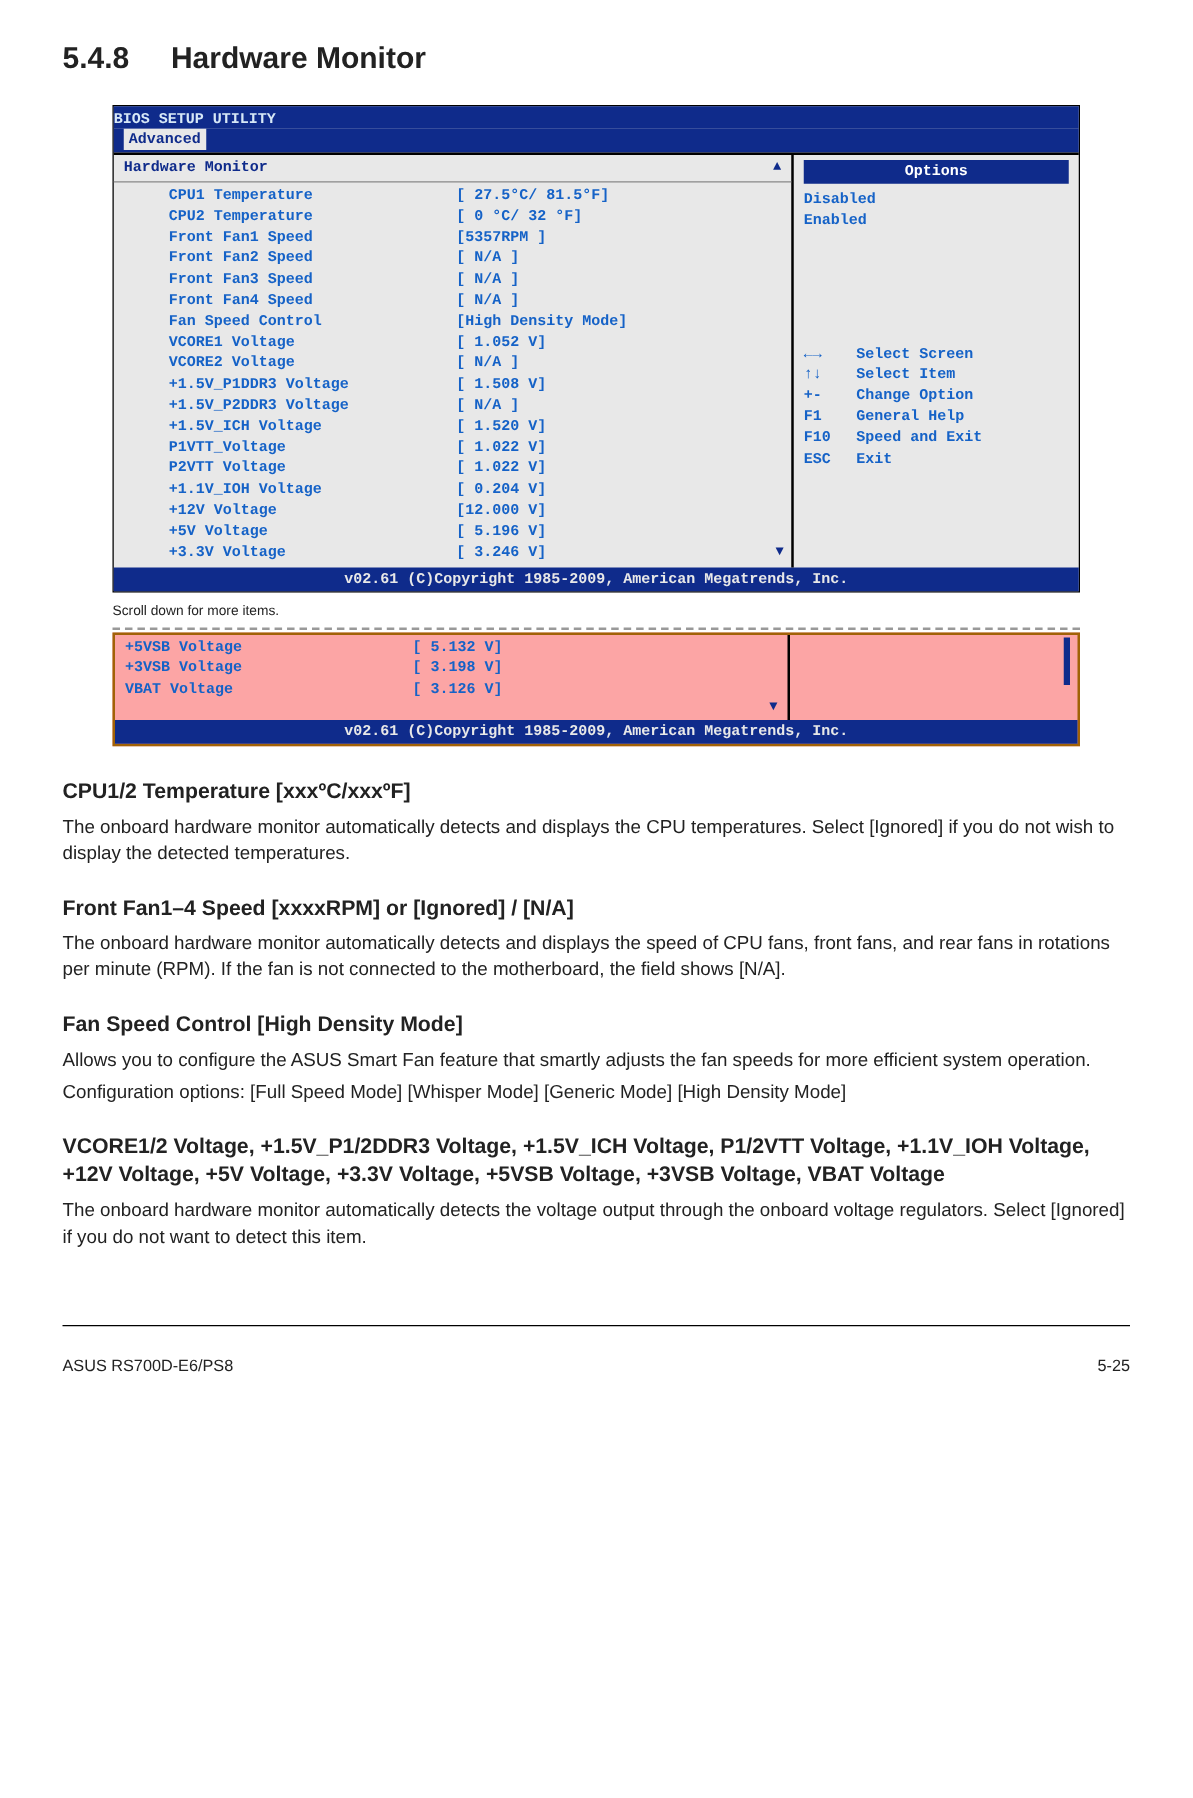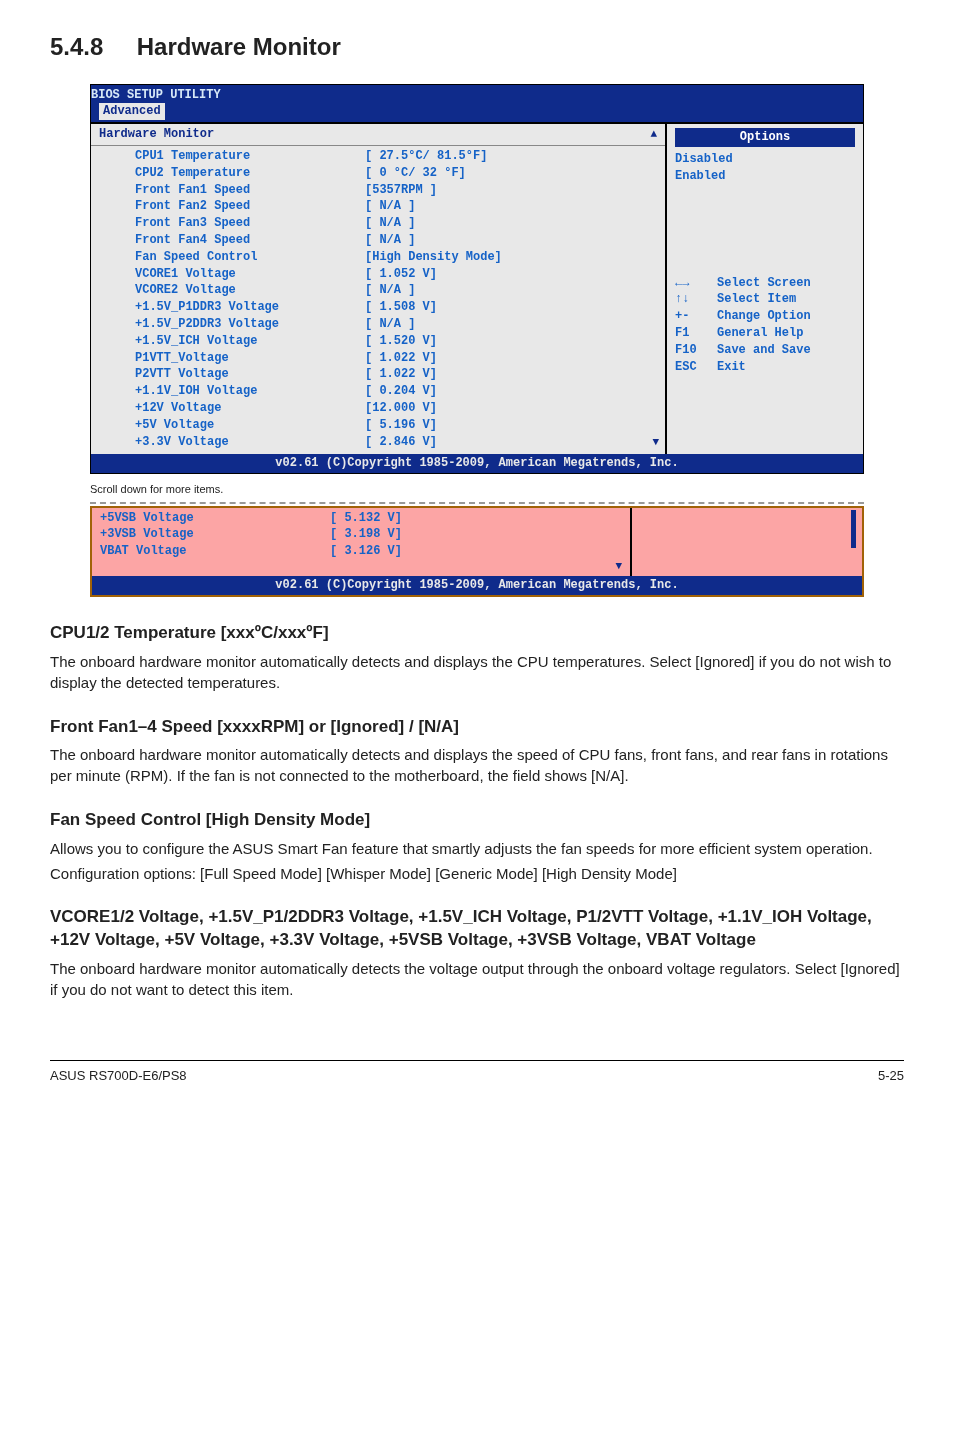--- a/index.html
+++ b/index.html
@@ -64,21 +64,21 @@
     padding: 2px 8px 4px 8px;
     margin-left: 36px;
   }
   .bios-row {
     display: flex;
     color: #1562c7;
   }
   .bios-row .k { width: 230px; }
   .bios-row .v { flex: 1; }
   .bios-right {
-    width: 196px;
+    width: 228px;
     padding: 4px 8px;
     color: #1562c7;
     position: relative;
   }
   .opt-head {
     background: #0f2b8b;
     color: #fff;
     text-align: center;
     padding: 1px 0;
     margin-bottom: 4px;
@@ -138,21 +138,21 @@
   }
   h3.subhead {
     font-size: 17px;
     font-weight: bold;
     margin: 22px 0 6px 0;
   }
   p.body { margin-bottom: 4px; }
   .footer {
     margin-top: 60px;
     border-top: 1px solid #000;
-    padding-top: 6px;
+    padding-top: 23px;
     display: flex;
     justify-content: space-between;
     font-size: 13px;
   }
 </style>
 </head>
 <body>
 
 <div class="section-head">
   <span>5.4.8</span>&nbsp;&nbsp;&nbsp;&nbsp;
@@ -234,21 +234,21 @@
         <div class="bios-row">
             <span class="k">+12V Voltage</span>
             <span class="v">[12.000 V]</span>
           </div>
         <div class="bios-row">
             <span class="k">+5V Voltage</span>
             <span class="v">[ 5.196 V]</span>
           </div>
         <div class="bios-row">
             <span class="k">+3.3V Voltage</span>
-            <span class="v">[ 2.846 V]</span>
+            <span class="v">[ 3.246 V]</span>
           </div>
       </div>
       <span class="tri tri-dn" style="position:absolute; right:6px; bottom:4px;">▼</span>
     </div>
     <div class="bios-right">
       <div class="opt-head">Options</div>
       <div>Disabled</div>
       <div>Enabled</div>
       <div class="help-rows">
         <div class="help-row">
@@ -262,21 +262,21 @@
         <div class="help-row">
             <span class="hk">+-</span>
             <span>Change Option</span>
           </div>
         <div class="help-row">
             <span class="hk">F1</span>
             <span>General Help</span>
           </div>
         <div class="help-row">
             <span class="hk">F10</span>
-            <span>Save and Save</span>
+            <span>Speed and Exit</span>
           </div>
         <div class="help-row">
             <span class="hk">ESC</span>
             <span>Exit</span>
           </div>
       </div>
     </div>
   </div>
   <div class="bios-footer">v02.61 (C)Copyright 1985-2009, American Megatrends, Inc.</div>
 </div>

